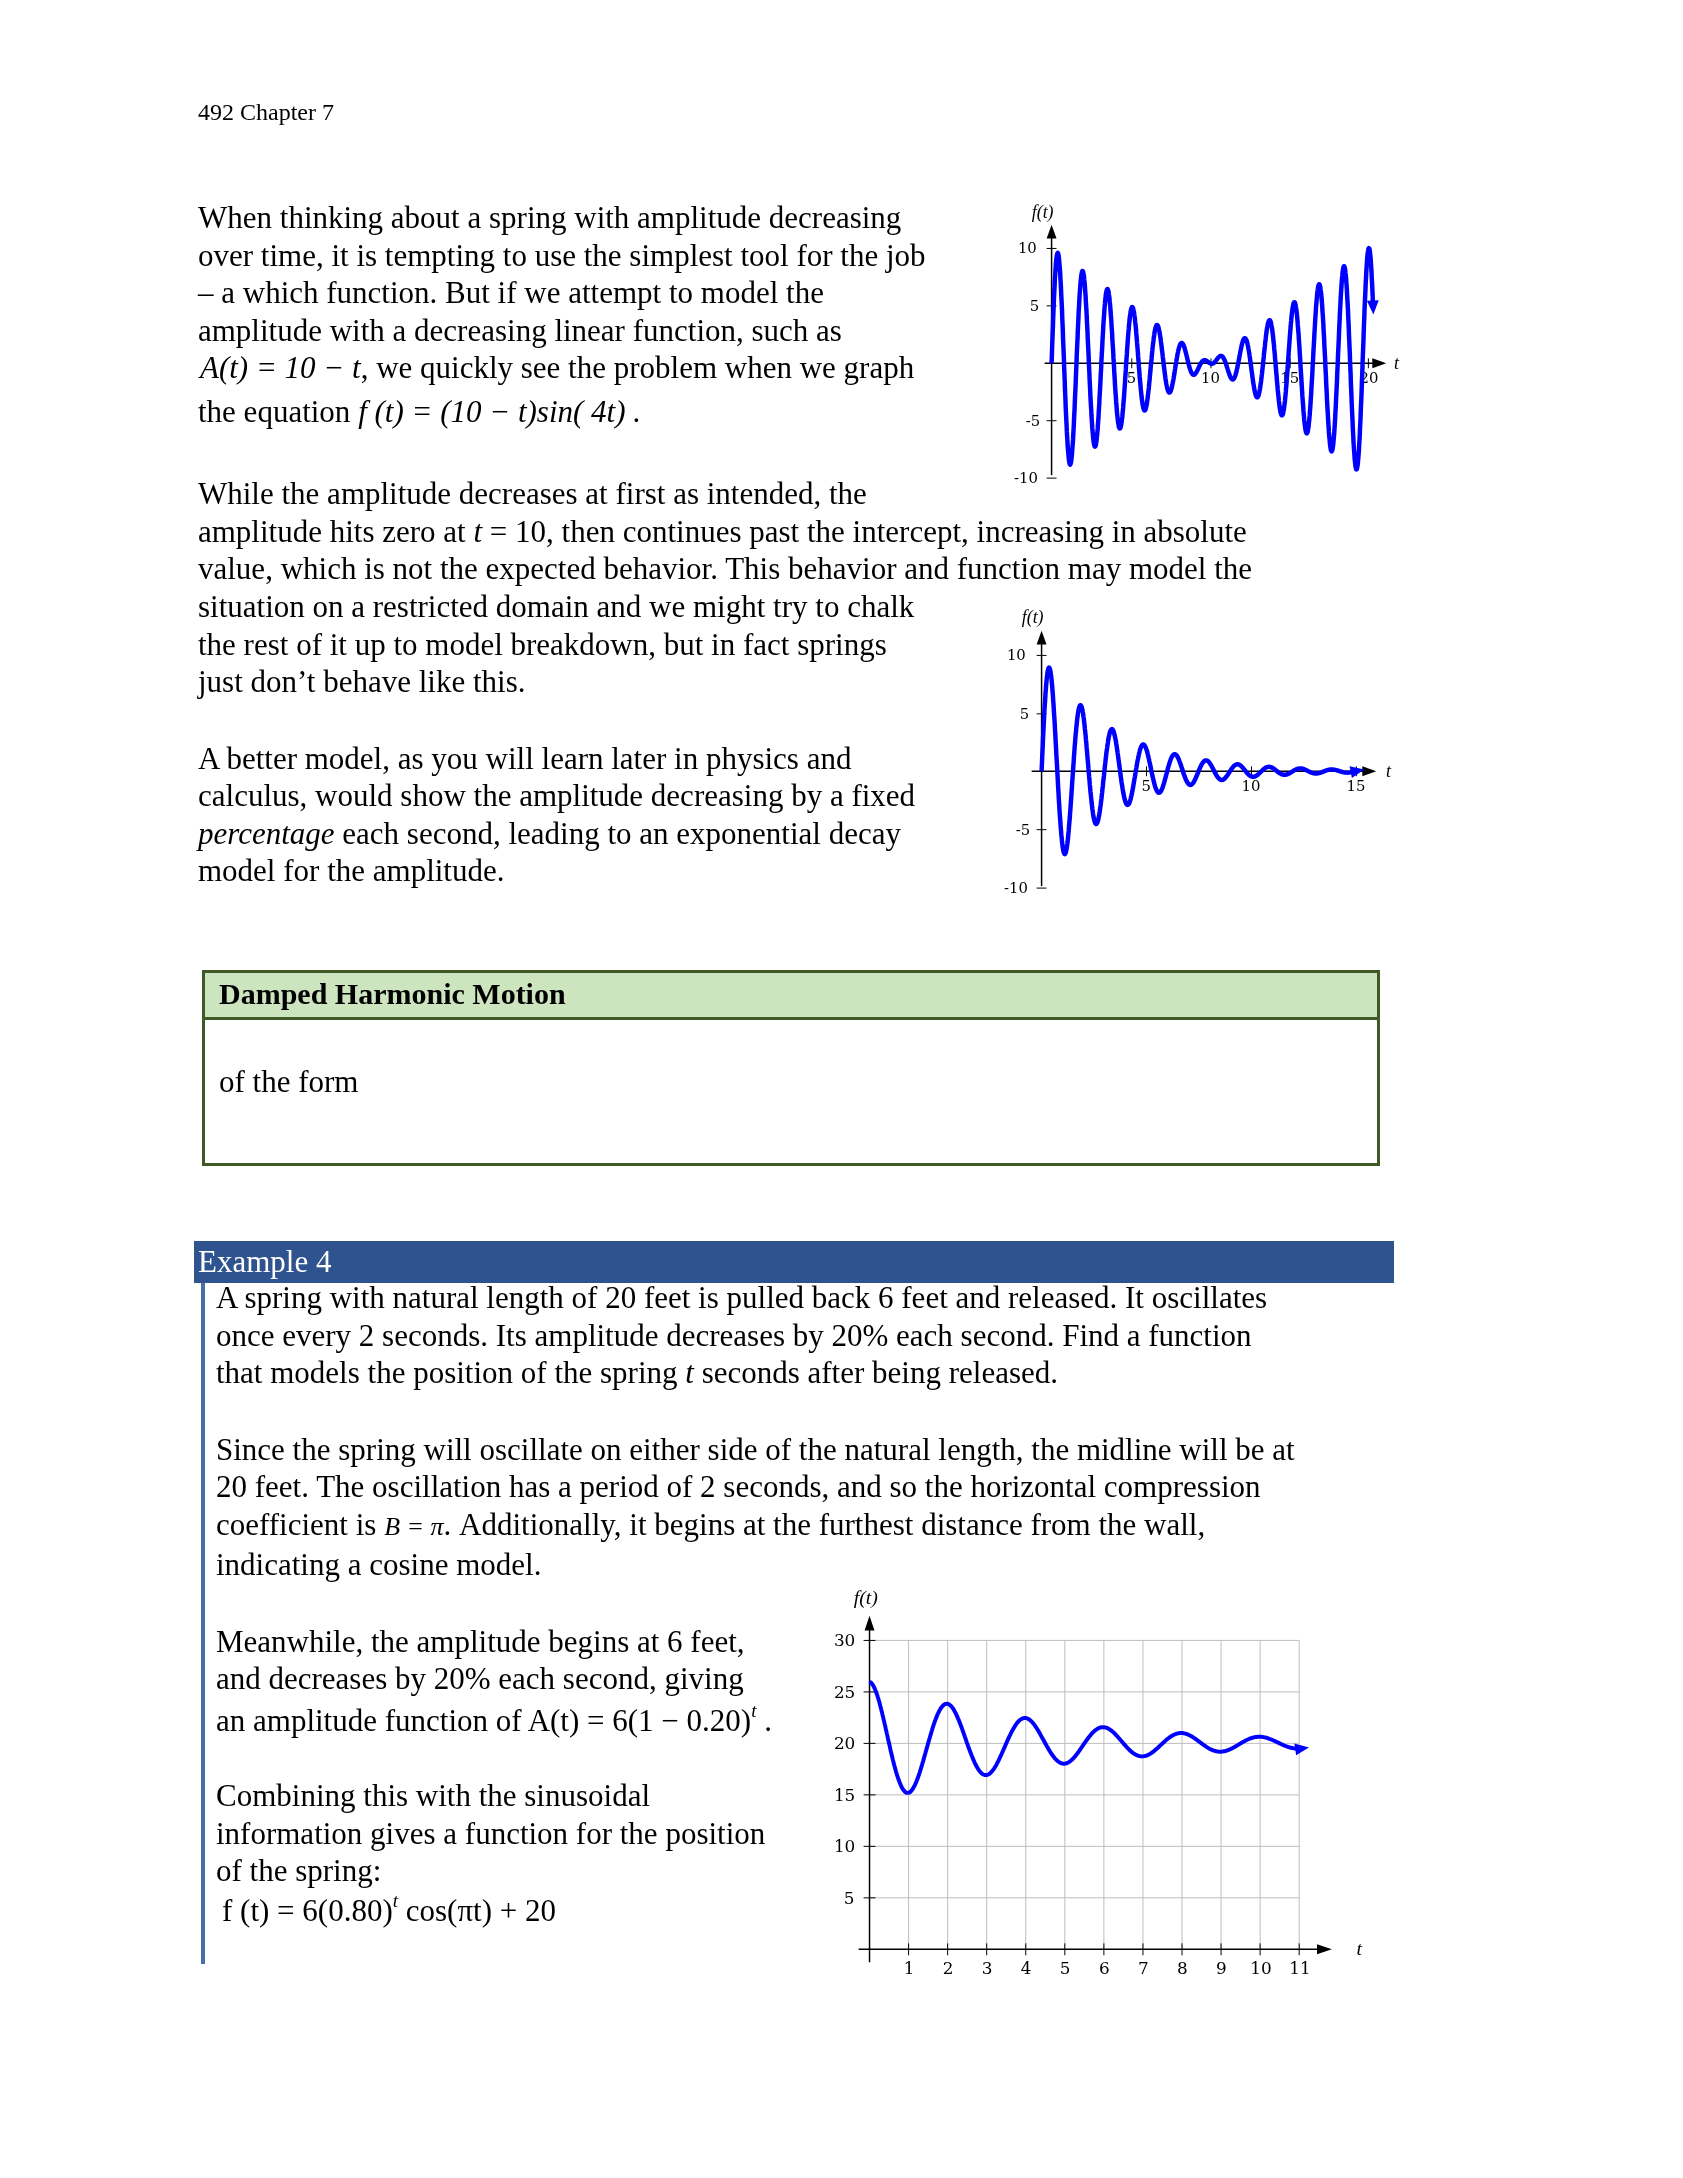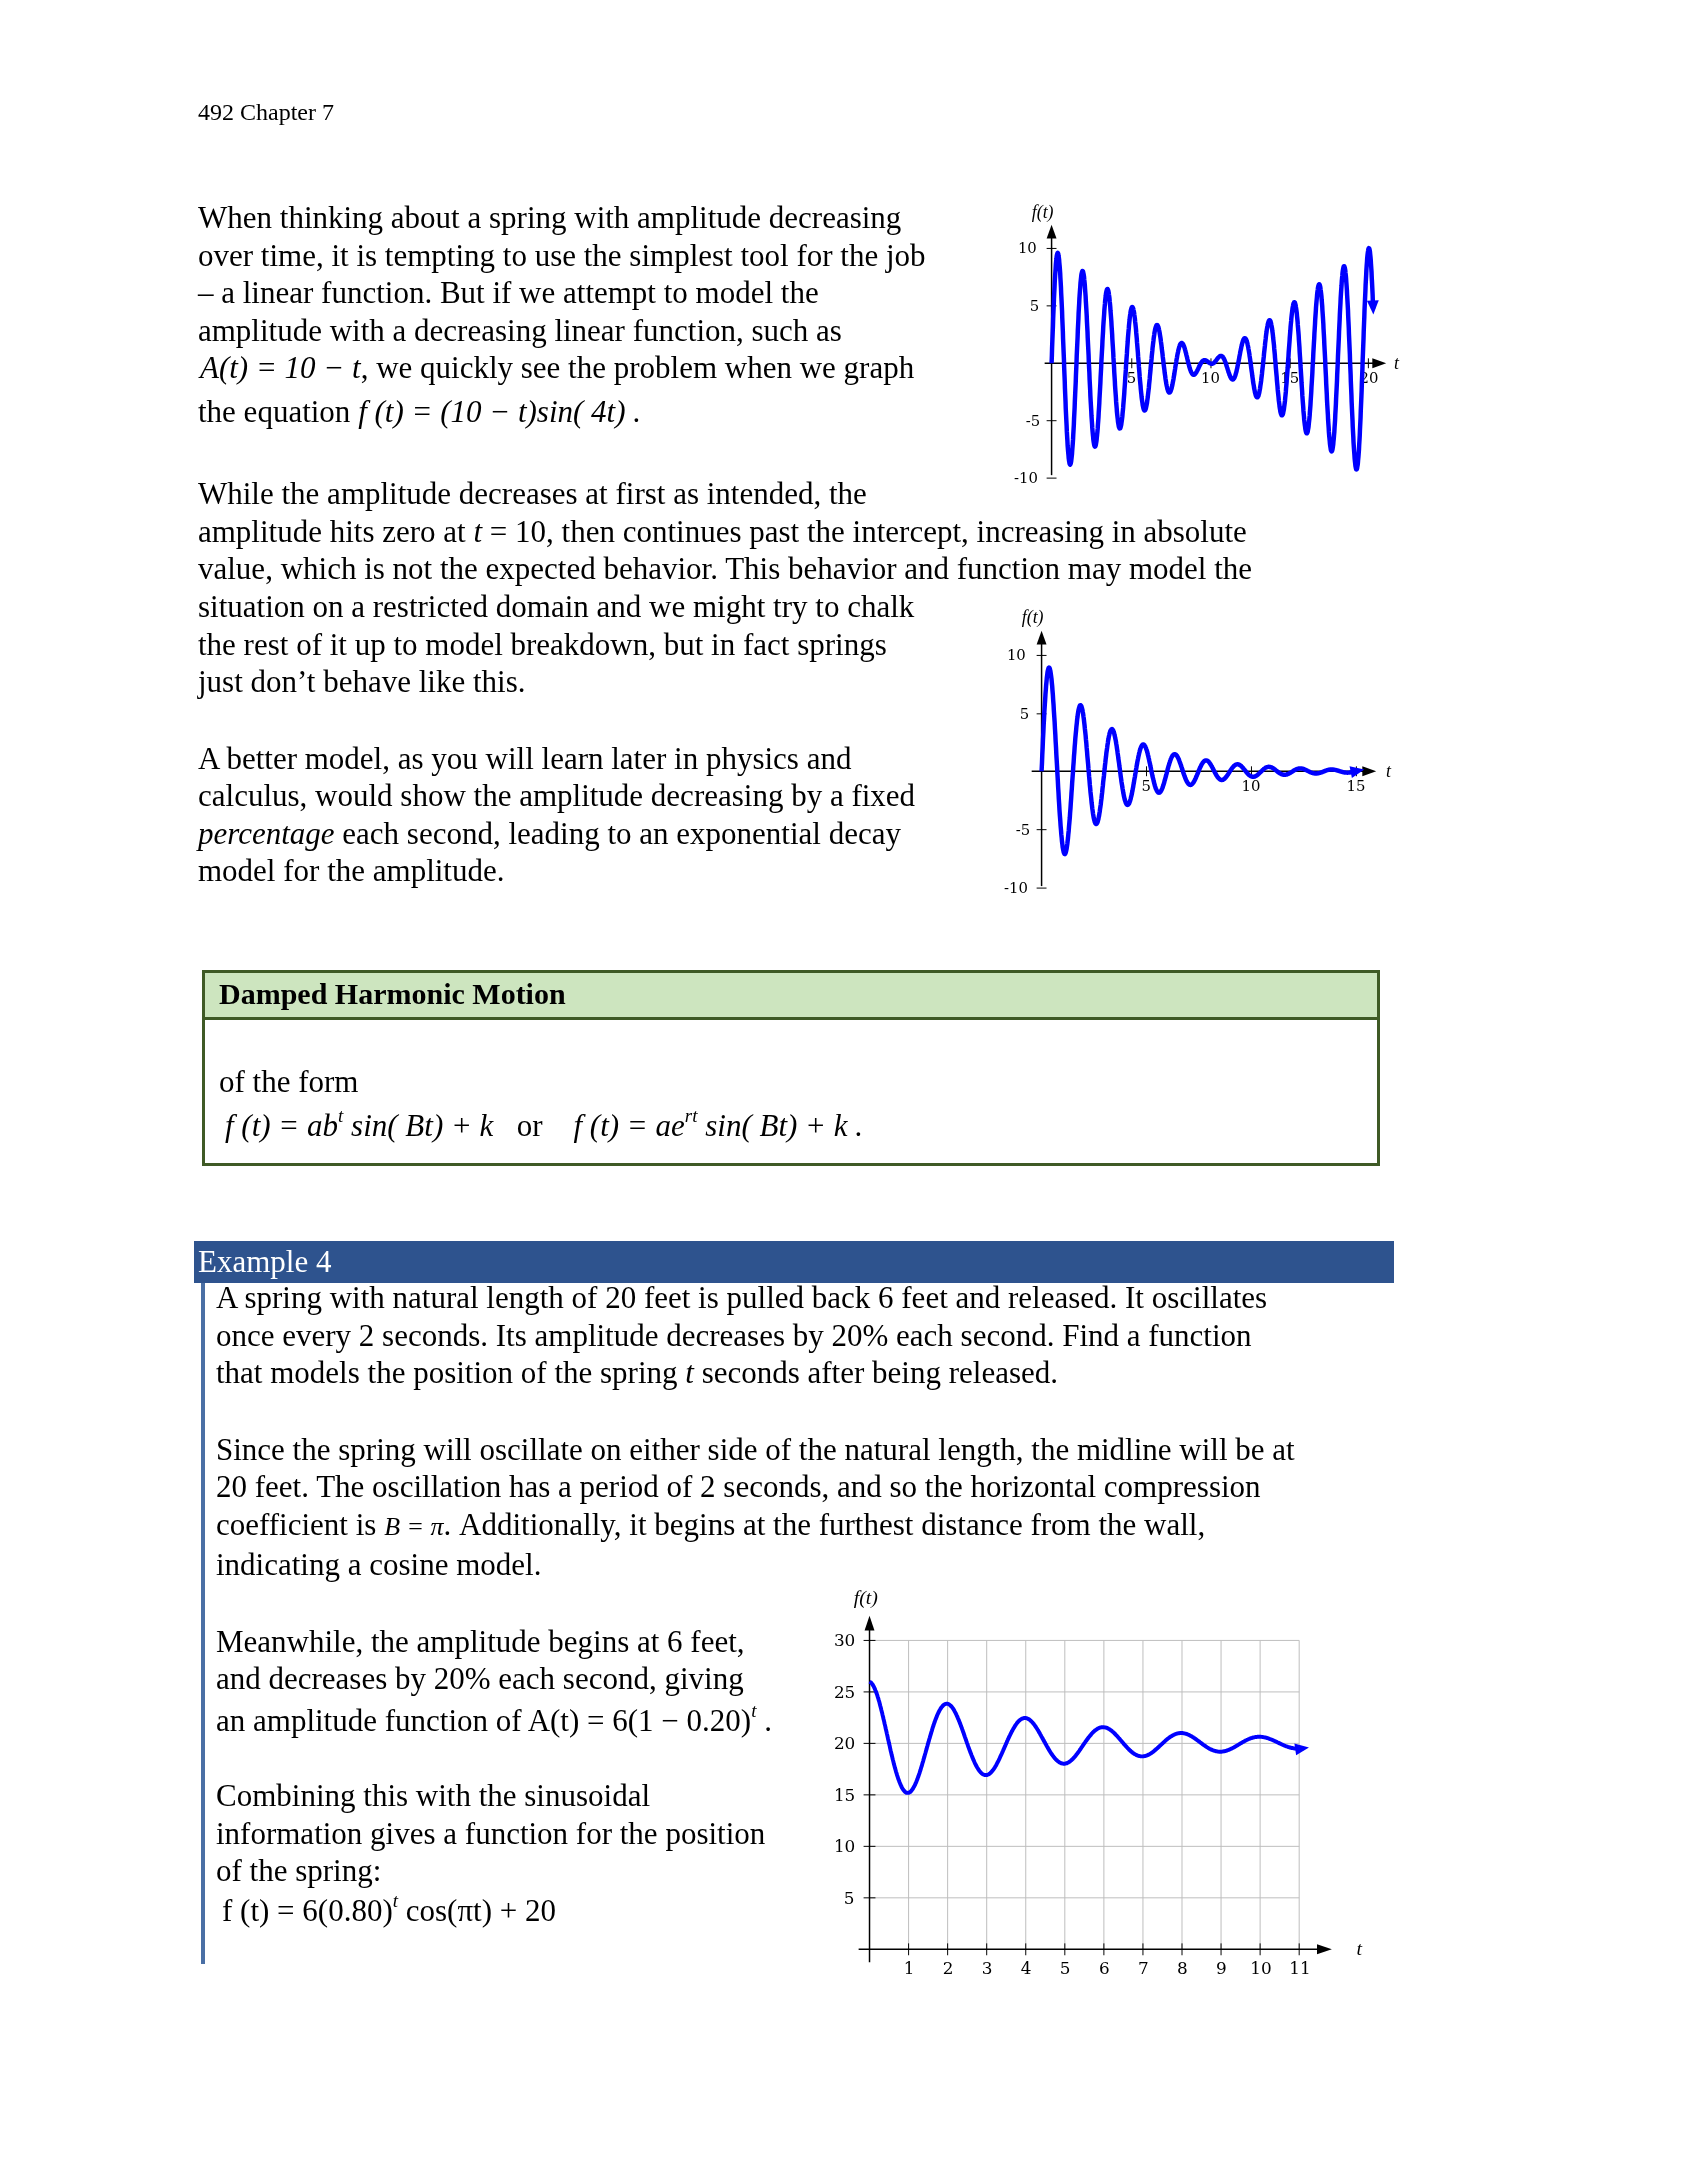--- a/index.html
+++ b/index.html
@@ -20,21 +20,21 @@
   .ex-bar { left: 201px; top: 1283px; width: 4px; height: 681px; background: #4a6fa5; }
 </style>
 </head>
 <body>
 
 <div class="abs header">492  Chapter 7</div>
 
 <div>
   <div class="ln" style="left:198px; top:200px;">When thinking about a spring with amplitude decreasing</div>
   <div class="ln" style="left:198px; top:238px;">over time, it is tempting to use the simplest tool for the job</div>
-  <div class="ln" style="left:198px; top:275px;">– a linear function.  But if we attempt to model the</div>
+  <div class="ln" style="left:198px; top:275px;">– a which function.  But if we attempt to model the</div>
   <div class="ln" style="left:198px; top:313px;">amplitude with a decreasing linear function, such as</div>
   <div class="ln" style="left:200px; top:350px;"><span class="it">A(t) = 10 − t</span><span>, we quickly see the problem when we graph</span></div>
   <div class="ln" style="left:198px; top:394px;"><span>the equation </span> <span class="it">f (t) = (10 − t)sin( 4t) .</span></div>
 </div>
 
 <div class="graph" style="left:990px; top:193px;">
   <svg width="436" height="297" viewBox="0 0 440 300" id="g1">
     <text x="42" x2="0" y="25" font-family="Liberation Serif, serif" font-style="italic" font-size="18">f(t)</text>
     <line x1="62" y1="285" x2="62" y2="40" stroke="#000" stroke-width="1.5"></line>
     <polygon points="62,32 57,46 67,46" fill="#000"></polygon>
@@ -107,25 +107,20 @@
     <path id="g2path" d="M62.0,174.0L62.4,165.8L62.7,157.7L63.1,149.8L63.4,142.1L63.8,134.6L64.1,127.4L64.5,120.5L64.8,114.0L65.2,107.8L65.6,101.9L65.9,96.5L66.3,91.6L66.6,87.1L67.0,83.1L67.3,79.5L67.7,76.5L68.0,74.0L68.4,72.0L68.8,70.6L69.1,69.6L69.5,69.2L69.8,69.3L70.2,70.0L70.5,71.1L70.9,72.8L71.2,74.9L71.6,77.5L72.0,80.5L72.3,84.0L72.7,87.9L73.0,92.2L73.4,96.9L73.7,101.8L74.1,107.1L74.4,112.7L74.8,118.5L75.2,124.6L75.5,130.8L75.9,137.2L76.2,143.7L76.6,150.2L76.9,156.9L77.3,163.5L77.7,170.2L78.0,176.7L78.4,183.2L78.7,189.6L79.1,195.9L79.4,202.0L79.8,207.9L80.1,213.5L80.5,218.9L80.9,224.0L81.2,228.9L81.6,233.4L81.9,237.5L82.3,241.3L82.6,244.8L83.0,247.8L83.3,250.5L83.7,252.7L84.1,254.5L84.4,256.0L84.8,256.9L85.1,257.5L85.5,257.7L85.8,257.4L86.2,256.7L86.5,255.6L86.9,254.2L87.3,252.3L87.6,250.1L88.0,247.5L88.3,244.6L88.7,241.3L89.0,237.8L89.4,234.0L89.7,229.9L90.1,225.5L90.5,221.0L90.8,216.3L91.2,211.4L91.5,206.4L91.9,201.2L92.2,196.0L92.6,190.8L92.9,185.5L93.3,180.2L93.7,174.9L94.0,169.6L94.4,164.5L94.7,159.4L95.1,154.5L95.4,149.7L95.8,145.1L96.1,140.6L96.5,136.4L96.9,132.4L97.2,128.7L97.6,125.2L97.9,122.0L98.3,119.1L98.6,116.5L99.0,114.1L99.3,112.2L99.7,110.5L100.1,109.2L100.4,108.2L100.8,107.5L101.1,107.2L101.5,107.3L101.8,107.6L102.2,108.3L102.5,109.3L102.9,110.6L103.3,112.2L103.6,114.1L104.0,116.3L104.3,118.7L104.7,121.4L105.0,124.3L105.4,127.5L105.7,130.8L106.1,134.3L106.5,138.0L106.8,141.9L107.2,145.8L107.5,149.9L107.9,154.0L108.2,158.2L108.6,162.4L109.0,166.6L109.3,170.9L109.7,175.1L110.0,179.2L110.4,183.3L110.7,187.3L111.1,191.2L111.4,195.0L111.8,198.6L112.2,202.1L112.5,205.4L112.9,208.5L113.2,211.4L113.6,214.1L113.9,216.5L114.3,218.8L114.6,220.7L115.0,222.5L115.4,223.9L115.7,225.2L116.1,226.1L116.4,226.8L116.8,227.2L117.1,227.3L117.5,227.2L117.8,226.8L118.2,226.2L118.6,225.3L118.9,224.1L119.3,222.7L119.6,221.1L120.0,219.3L120.3,217.3L120.7,215.0L121.0,212.6L121.4,210.0L121.8,207.3L122.1,204.4L122.5,201.5L122.8,198.4L123.2,195.2L123.5,191.9L123.9,188.6L124.2,185.2L124.6,181.9L125.0,178.5L125.3,175.1L125.7,171.8L126.0,168.5L126.4,165.2L126.7,162.1L127.1,159.0L127.4,156.0L127.8,153.2L128.2,150.5L128.5,147.9L128.9,145.5L129.2,143.2L129.6,141.2L129.9,139.3L130.3,137.6L130.6,136.1L131.0,134.8L131.4,133.7L131.7,132.8L132.1,132.2L132.4,131.7L132.8,131.5L133.1,131.4L133.5,131.6L133.8,132.0L134.2,132.6L134.6,133.4L134.9,134.4L135.3,135.6L135.6,137.0L136.0,138.5L136.3,140.2L136.7,142.0L137.1,144.0L137.4,146.1L137.8,148.3L138.1,150.7L138.5,153.1L138.8,155.6L139.2,158.2L139.5,160.8L139.9,163.5L140.3,166.2L140.6,168.9L141.0,171.5L141.3,174.2L141.7,176.9L142.0,179.5L142.4,182.1L142.7,184.6L143.1,187.0L143.5,189.3L143.8,191.5L144.2,193.6L144.5,195.7L144.9,197.5L145.2,199.3L145.6,200.9L145.9,202.3L146.3,203.6L146.7,204.7L147.0,205.7L147.4,206.5L147.7,207.1L148.1,207.6L148.4,207.9L148.8,208.0L149.1,207.9L149.5,207.7L149.9,207.3L150.2,206.8L150.6,206.1L150.9,205.2L151.3,204.2L151.6,203.1L152.0,201.8L152.3,200.4L152.7,198.9L153.1,197.3L153.4,195.5L153.8,193.7L154.1,191.8L154.5,189.9L154.8,187.8L155.2,185.8L155.5,183.7L155.9,181.5L156.3,179.4L156.6,177.2L157.0,175.1L157.3,172.9L157.7,170.8L158.0,168.8L158.4,166.7L158.7,164.8L159.1,162.9L159.5,161.0L159.8,159.3L160.2,157.6L160.5,156.1L160.9,154.6L161.2,153.3L161.6,152.1L161.9,151.0L162.3,150.0L162.7,149.1L163.0,148.4L163.4,147.8L163.7,147.4L164.1,147.1L164.4,146.9L164.8,146.9L165.1,147.0L165.5,147.2L165.9,147.6L166.2,148.1L166.6,148.7L166.9,149.4L167.3,150.2L167.6,151.2L168.0,152.3L168.4,153.4L168.7,154.7L169.1,156.0L169.4,157.4L169.8,158.9L170.1,160.4L170.5,162.0L170.8,163.6L171.2,165.3L171.6,167.0L171.9,168.7L172.3,170.4L172.6,172.2L173.0,173.9L173.3,175.6L173.7,177.2L174.0,178.9L174.4,180.5L174.8,182.0L175.1,183.5L175.5,184.9L175.8,186.3L176.2,187.6L176.5,188.8L176.9,189.9L177.2,191.0L177.6,191.9L178.0,192.7L178.3,193.5L178.7,194.1L179.0,194.6L179.4,195.0L179.7,195.4L180.1,195.6L180.4,195.7L180.8,195.6L181.2,195.5L181.5,195.3L181.9,195.0L182.2,194.5L182.6,194.0L182.9,193.4L183.3,192.7L183.6,191.9L184.0,191.0L184.4,190.0L184.7,189.0L185.1,187.9L185.4,186.8L185.8,185.6L186.1,184.3L186.5,183.0L186.8,181.7L187.2,180.4L187.6,179.0L187.9,177.6L188.3,176.3L188.6,174.9L189.0,173.5L189.3,172.2L189.7,170.9L190.0,169.6L190.4,168.3L190.8,167.1L191.1,165.9L191.5,164.8L191.8,163.7L192.2,162.7L192.5,161.8L192.9,160.9L193.2,160.1L193.6,159.4L194.0,158.8L194.3,158.2L194.7,157.8L195.0,157.4L195.4,157.1L195.7,156.9L196.1,156.7L196.5,156.7L196.8,156.8L197.2,156.9L197.5,157.1L197.9,157.4L198.2,157.8L198.6,158.2L198.9,158.8L199.3,159.4L199.7,160.0L200.0,160.8L200.4,161.5L200.7,162.4L201.1,163.3L201.4,164.2L201.8,165.2L202.1,166.2L202.5,167.2L202.9,168.3L203.2,169.4L203.6,170.4L203.9,171.5L204.3,172.6L204.6,173.7L205.0,174.8L205.3,175.9L205.7,176.9L206.1,178.0L206.4,178.9L206.8,179.9L207.1,180.8L207.5,181.7L207.8,182.5L208.2,183.3L208.5,184.0L208.9,184.7L209.3,185.3L209.6,185.9L210.0,186.3L210.3,186.7L210.7,187.1L211.0,187.4L211.4,187.6L211.7,187.7L212.1,187.8L212.5,187.8L212.8,187.7L213.2,187.6L213.5,187.4L213.9,187.1L214.2,186.8L214.6,186.4L214.9,186.0L215.3,185.5L215.7,184.9L216.0,184.3L216.4,183.7L216.7,183.0L217.1,182.3L217.4,181.5L217.8,180.7L218.1,179.9L218.5,179.1L218.9,178.2L219.2,177.3L219.6,176.5L219.9,175.6L220.3,174.7L220.6,173.8L221.0,173.0L221.3,172.1L221.7,171.3L222.1,170.5L222.4,169.7L222.8,169.0L223.1,168.3L223.5,167.6L223.8,166.9L224.2,166.3L224.5,165.8L224.9,165.2L225.3,164.8L225.6,164.4L226.0,164.0L226.3,163.7L226.7,163.4L227.0,163.2L227.4,163.1L227.8,163.0L228.1,163.0L228.5,163.0L228.8,163.1L229.2,163.2L229.5,163.4L229.9,163.6L230.2,163.9L230.6,164.2L231.0,164.6L231.3,165.0L231.7,165.5L232.0,166.0L232.4,166.5L232.7,167.1L233.1,167.7L233.4,168.3L233.8,168.9L234.2,169.6L234.5,170.2L234.9,170.9L235.2,171.6L235.6,172.3L235.9,173.0L236.3,173.7L236.6,174.4L237.0,175.1L237.4,175.8L237.7,176.4L238.1,177.1L238.4,177.7L238.8,178.3L239.1,178.8L239.5,179.4L239.8,179.9L240.2,180.3L240.6,180.8L240.9,181.1L241.3,181.5L241.6,181.8L242.0,182.1L242.3,182.3L242.7,182.5L243.0,182.6L243.4,182.7L243.8,182.8L244.1,182.8L244.5,182.8L244.8,182.7L245.2,182.6L245.5,182.4L245.9,182.2L246.2,182.0L246.6,181.7L247.0,181.4L247.3,181.0L247.7,180.6L248.0,180.2L248.4,179.8L248.7,179.3L249.1,178.9L249.4,178.4L249.8,177.8L250.2,177.3L250.5,176.8L250.9,176.2L251.2,175.7L251.6,175.1L251.9,174.6L252.3,174.0L252.6,173.4L253.0,172.9L253.4,172.4L253.7,171.9L254.1,171.4L254.4,170.9L254.8,170.4L255.1,170.0L255.5,169.6L255.9,169.2L256.2,168.8L256.6,168.5L256.9,168.2L257.3,167.9L257.6,167.7L258.0,167.5L258.3,167.3L258.7,167.2L259.1,167.1L259.4,167.0L259.8,167.0L260.1,167.0L260.5,167.0L260.8,167.1L261.2,167.2L261.5,167.4L261.9,167.5L262.3,167.7L262.6,168.0L263.0,168.2L263.3,168.5L263.7,168.8L264.0,169.2L264.4,169.5L264.7,169.9L265.1,170.3L265.5,170.7L265.8,171.1L266.2,171.5L266.5,172.0L266.9,172.4L267.2,172.9L267.6,173.3L267.9,173.7L268.3,174.2L268.7,174.6L269.0,175.1L269.4,175.5L269.7,175.9L270.1,176.3L270.4,176.7L270.8,177.0L271.1,177.4L271.5,177.7L271.9,178.0L272.2,178.3L272.6,178.5L272.9,178.7L273.3,178.9L273.6,179.1L274.0,179.3L274.3,179.4L274.7,179.5L275.1,179.6L275.4,179.6L275.8,179.6L276.1,179.6L276.5,179.5L276.8,179.5L277.2,179.4L277.5,179.2L277.9,179.1L278.3,178.9L278.6,178.7L279.0,178.5L279.3,178.3L279.7,178.0L280.0,177.7L280.4,177.5L280.7,177.1L281.1,176.8L281.5,176.5L281.8,176.2L282.2,175.8L282.5,175.5L282.9,175.1L283.2,174.8L283.6,174.4L283.9,174.1L284.3,173.7L284.7,173.4L285.0,173.0L285.4,172.7L285.7,172.4L286.1,172.1L286.4,171.8L286.8,171.5L287.2,171.2L287.5,171.0L287.9,170.7L288.2,170.5L288.6,170.3L288.9,170.1L289.3,170.0L289.6,169.9L290.0,169.7L290.4,169.7L290.7,169.6L291.1,169.5L291.4,169.5L291.8,169.5L292.1,169.6L292.5,169.6L292.8,169.7L293.2,169.8L293.6,169.9L293.9,170.0L294.3,170.1L294.6,170.3L295.0,170.5L295.3,170.7L295.7,170.9L296.0,171.1L296.4,171.3L296.8,171.6L297.1,171.8L297.5,172.1L297.8,172.4L298.2,172.7L298.5,172.9L298.9,173.2L299.2,173.5L299.6,173.8L300.0,174.1L300.3,174.4L300.7,174.6L301.0,174.9L301.4,175.2L301.7,175.4L302.1,175.7L302.4,175.9L302.8,176.1L303.2,176.3L303.5,176.5L303.9,176.7L304.2,176.9L304.6,177.0L304.9,177.1L305.3,177.2L305.6,177.3L306.0,177.4L306.4,177.5L306.7,177.5L307.1,177.6L307.4,177.6L307.8,177.6L308.1,177.5L308.5,177.5L308.8,177.4L309.2,177.4L309.6,177.3L309.9,177.2L310.3,177.0L310.6,176.9L311.0,176.7L311.3,176.6L311.7,176.4L312.0,176.2L312.4,176.0L312.8,175.8L313.1,175.6L313.5,175.4L313.8,175.2L314.2,175.0L314.5,174.8L314.9,174.5L315.3,174.3L315.6,174.1L316.0,173.8L316.3,173.6L316.7,173.4L317.0,173.2L317.4,173.0L317.7,172.8L318.1,172.6L318.5,172.4L318.8,172.2L319.2,172.1L319.5,171.9L319.9,171.8L320.2,171.7L320.6,171.6L320.9,171.5L321.3,171.4L321.7,171.3L322.0,171.2L322.4,171.2L322.7,171.2L323.1,171.1L323.4,171.1L323.8,171.2L324.1,171.2L324.5,171.2L324.9,171.3L325.2,171.3L325.6,171.4L325.9,171.5L326.3,171.6L326.6,171.7L327.0,171.9L327.3,172.0L327.7,172.1L328.1,172.3L328.4,172.4L328.8,172.6L329.1,172.8L329.5,172.9L329.8,173.1L330.2,173.3L330.5,173.5L330.9,173.7L331.3,173.8L331.6,174.0L332.0,174.2L332.3,174.4L332.7,174.5L333.0,174.7L333.4,174.9L333.7,175.0L334.1,175.2L334.5,175.3L334.8,175.5L335.2,175.6L335.5,175.7L335.9,175.8L336.2,175.9L336.6,176.0L336.9,176.1L337.3,176.1L337.7,176.2L338.0,176.2L338.4,176.3L338.7,176.3L339.1,176.3L339.4,176.3L339.8,176.3L340.1,176.2L340.5,176.2L340.9,176.1L341.2,176.1L341.6,176.0L341.9,175.9L342.3,175.9L342.6,175.8L343.0,175.7L343.3,175.6L343.7,175.4L344.1,175.3L344.4,175.2L344.8,175.1L345.1,174.9L345.5,174.8L345.8,174.6L346.2,174.5L346.6,174.4L346.9,174.2L347.3,174.1L347.6,173.9L348.0,173.8L348.3,173.6L348.7,173.5L349.0,173.4L349.4,173.3L349.8,173.1L350.1,173.0L350.5,172.9L350.8,172.8L351.2,172.7L351.5,172.6L351.9,172.5L352.2,172.5L352.6,172.4L353.0,172.3L353.3,172.3L353.7,172.2L354.0,172.2L354.4,172.2L354.7,172.2L355.1,172.2L355.4,172.2L355.8,172.2L356.2,172.2L356.5,172.3L356.9,172.3L357.2,172.4L357.6,172.4L357.9,172.5L358.3,172.5L358.6,172.6L359.0,172.7L359.4,172.8L359.7,172.9L360.1,173.0L360.4,173.1L360.8,173.2L361.1,173.3L361.5,173.4L361.8,173.5L362.2,173.6L362.6,173.8L362.9,173.9L363.3,174.0L363.6,174.1L364.0,174.2L364.3,174.3L364.7,174.4L365.0,174.5L365.4,174.6L365.8,174.7L366.1,174.8L366.5,174.9L366.8,175.0L367.2,175.1L367.5,175.1L367.9,175.2L368.2,175.3L368.6,175.3L369.0,175.3L369.3,175.4L369.7,175.4L370.0,175.4L370.4,175.4L370.7,175.5L371.1,175.5L371.4,175.4L371.8,175.4L372.2,175.4L372.5,175.4L372.9,175.3L373.2,175.3L373.6,175.2L373.9,175.2L374.3,175.1L374.7,175.1L375.0,175.0L375.4,174.9L375.7,174.9L376.1,174.8L376.4,174.7L376.8,174.6L377.1,174.5L377.5,174.4L377.9,174.3L378.2,174.2L378.6,174.2L378.9,174.1L379.3,174.0L379.6,173.9L380.0,173.8L380.3,173.7L380.7,173.6L381.1,173.5L381.4,173.5L381.8,173.4L382.1,173.3" fill="none" stroke="#0000ff" stroke-width="4.5" stroke-linejoin="round"></path>
     <polygon id="g2arrow" points="388.0030866580058,172.13308231822367 375.45456650573846,180.76642709230393 373.097202406246,169.00025377629228" fill="#0000ff"></polygon>
   </svg>
 </div>
 
 <div class="abs dhm-box">
   <div class="dhm-head">
     <div class="dhm-title">Damped Harmonic Motion</div>
   </div>
   <div class="ln" style="left:14px; top:91px;">of the form</div>
-  <div class="ln" style="left:20px; top:135px;">
-    <span class="it">f (t) = ab</span><sup>t</sup><span class="it"> sin( Bt) + k</span>
-    &nbsp;&nbsp;<span>or</span>&nbsp;&nbsp;&nbsp;
-    <span class="it">f (t) = ae</span><sup>rt</sup><span class="it"> sin( Bt) + k .</span>
-  </div>
 </div>
 
 <div class="abs ex-head">
   <div class="ex-title">Example 4</div>
 </div>
 <div class="abs ex-bar"></div>
 
 <div>
   <div class="ln" style="left:216px; top:1280px;">A spring with natural length of 20 feet is pulled back 6 feet and released.  It oscillates</div>
   <div class="ln" style="left:216px; top:1318px;">once every 2 seconds.  Its amplitude decreases by 20% each second.  Find a function</div>

